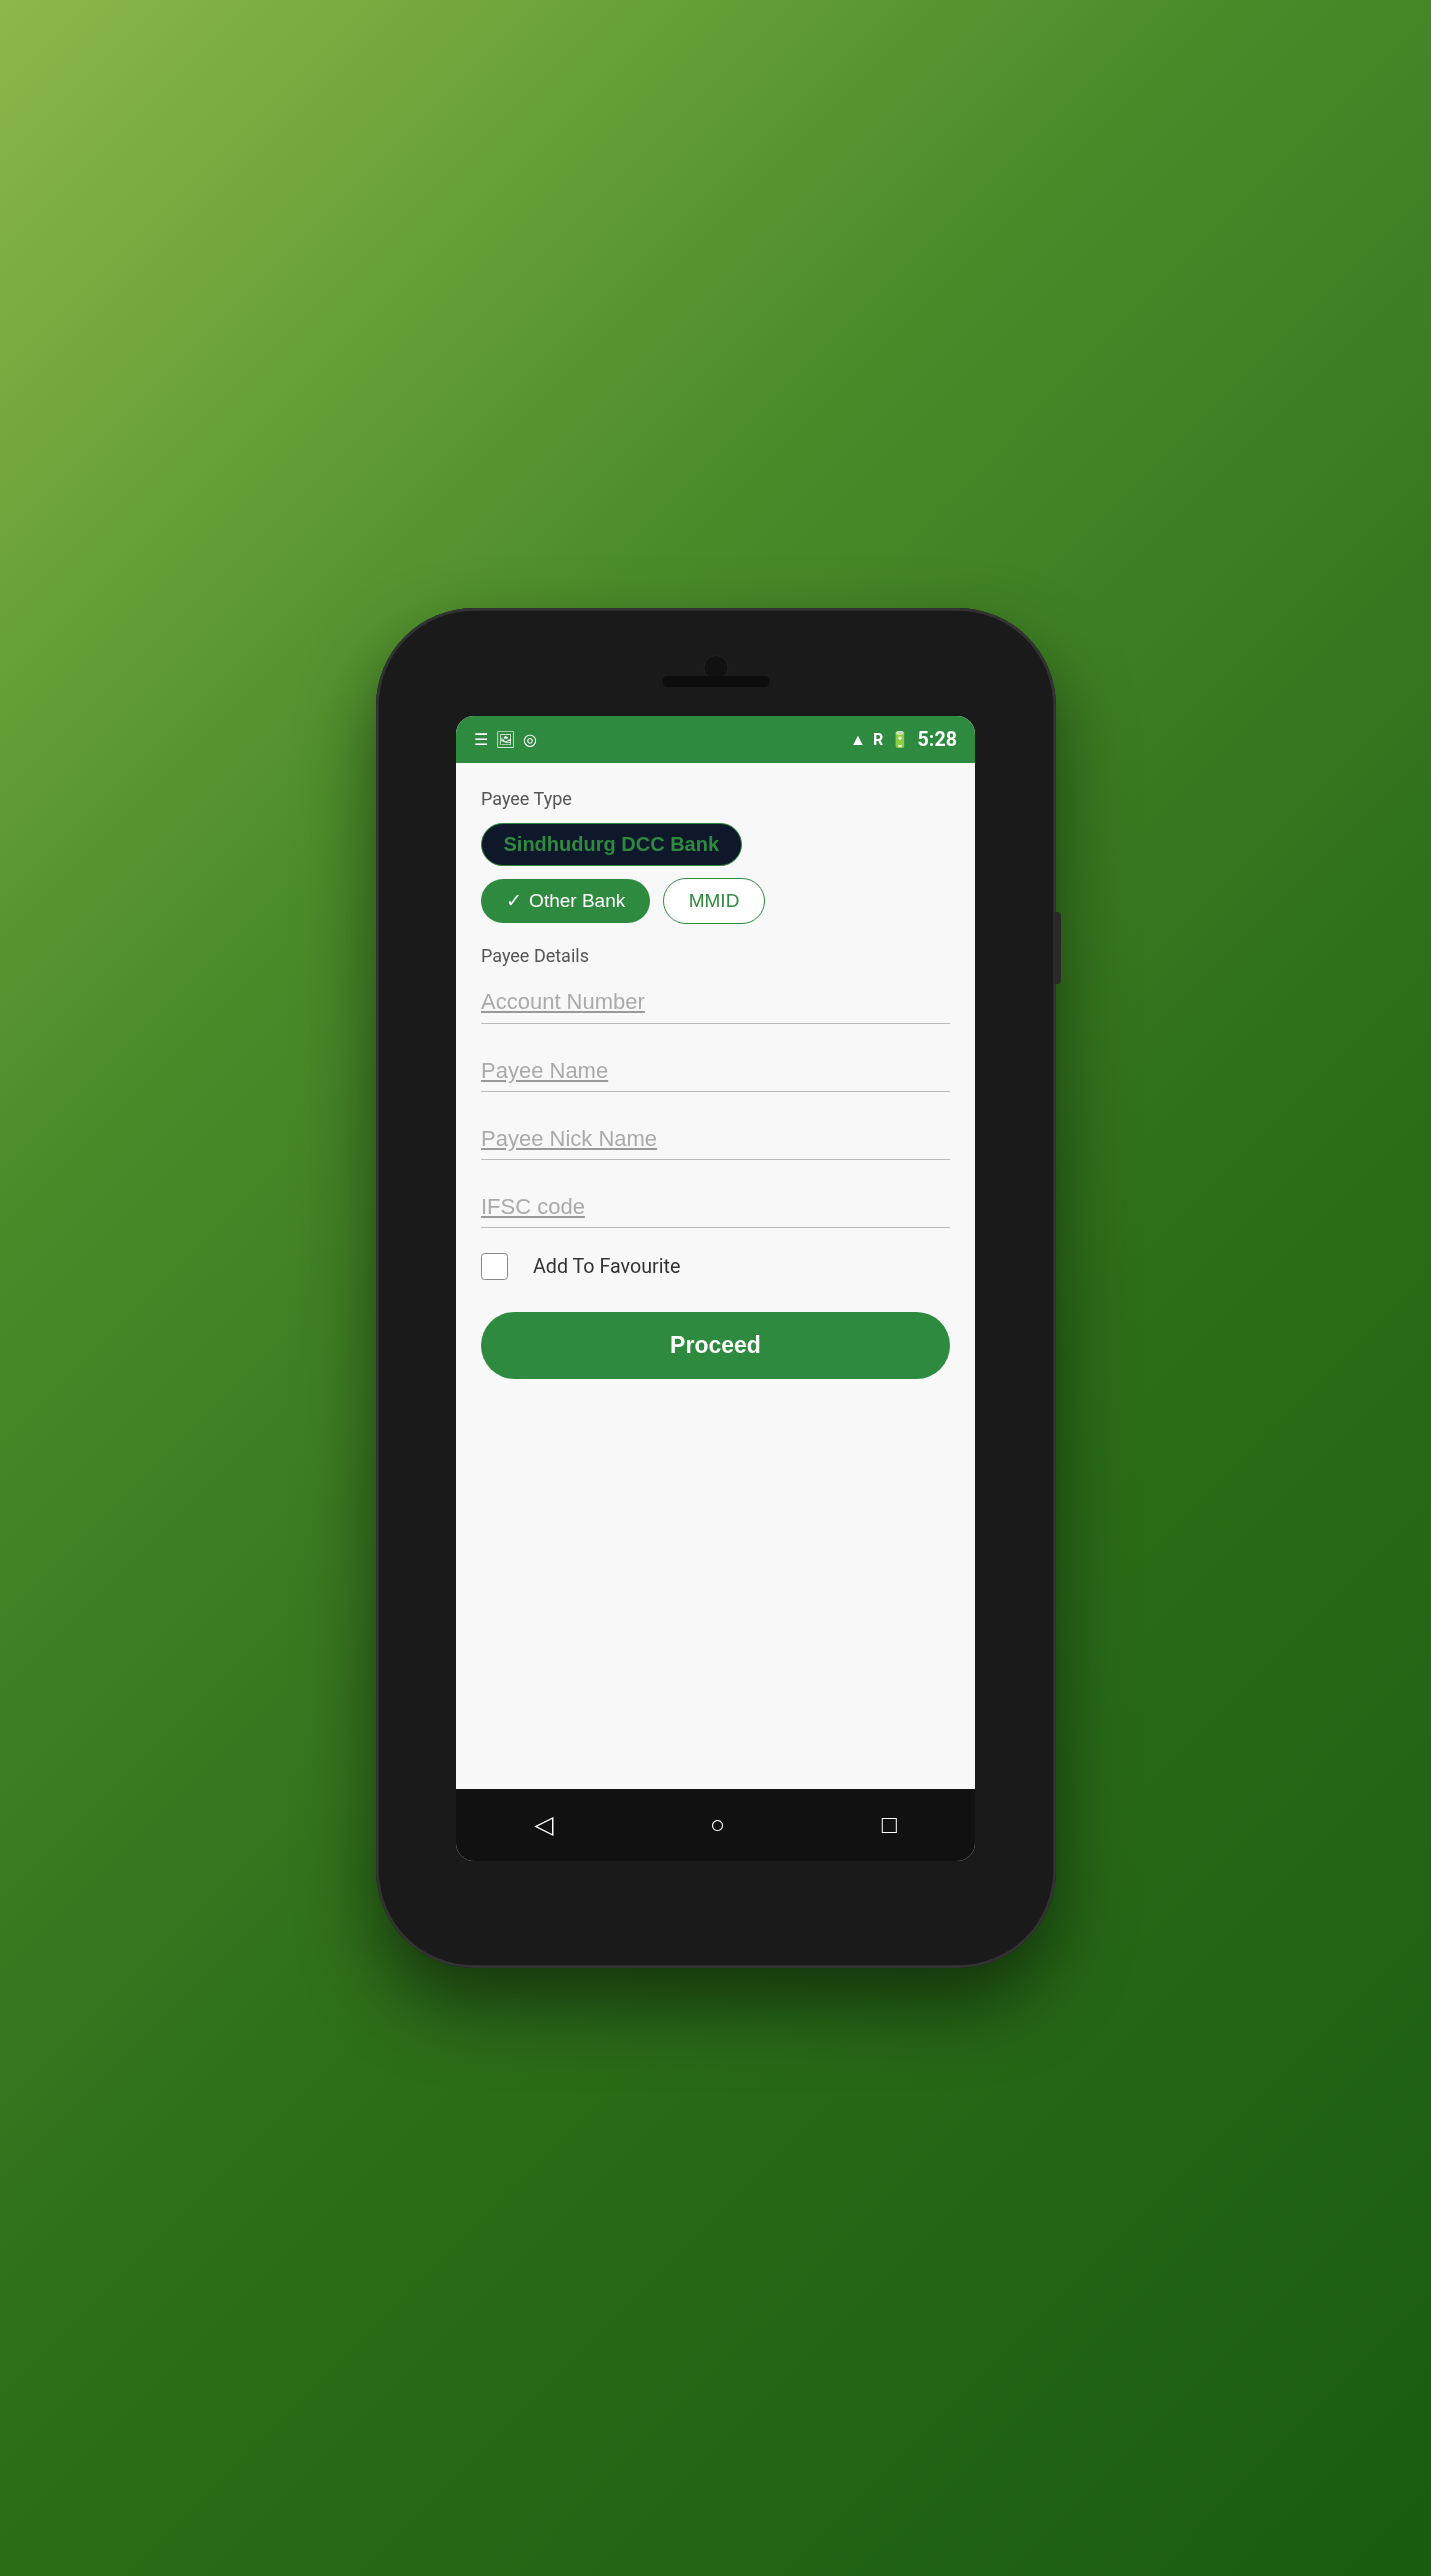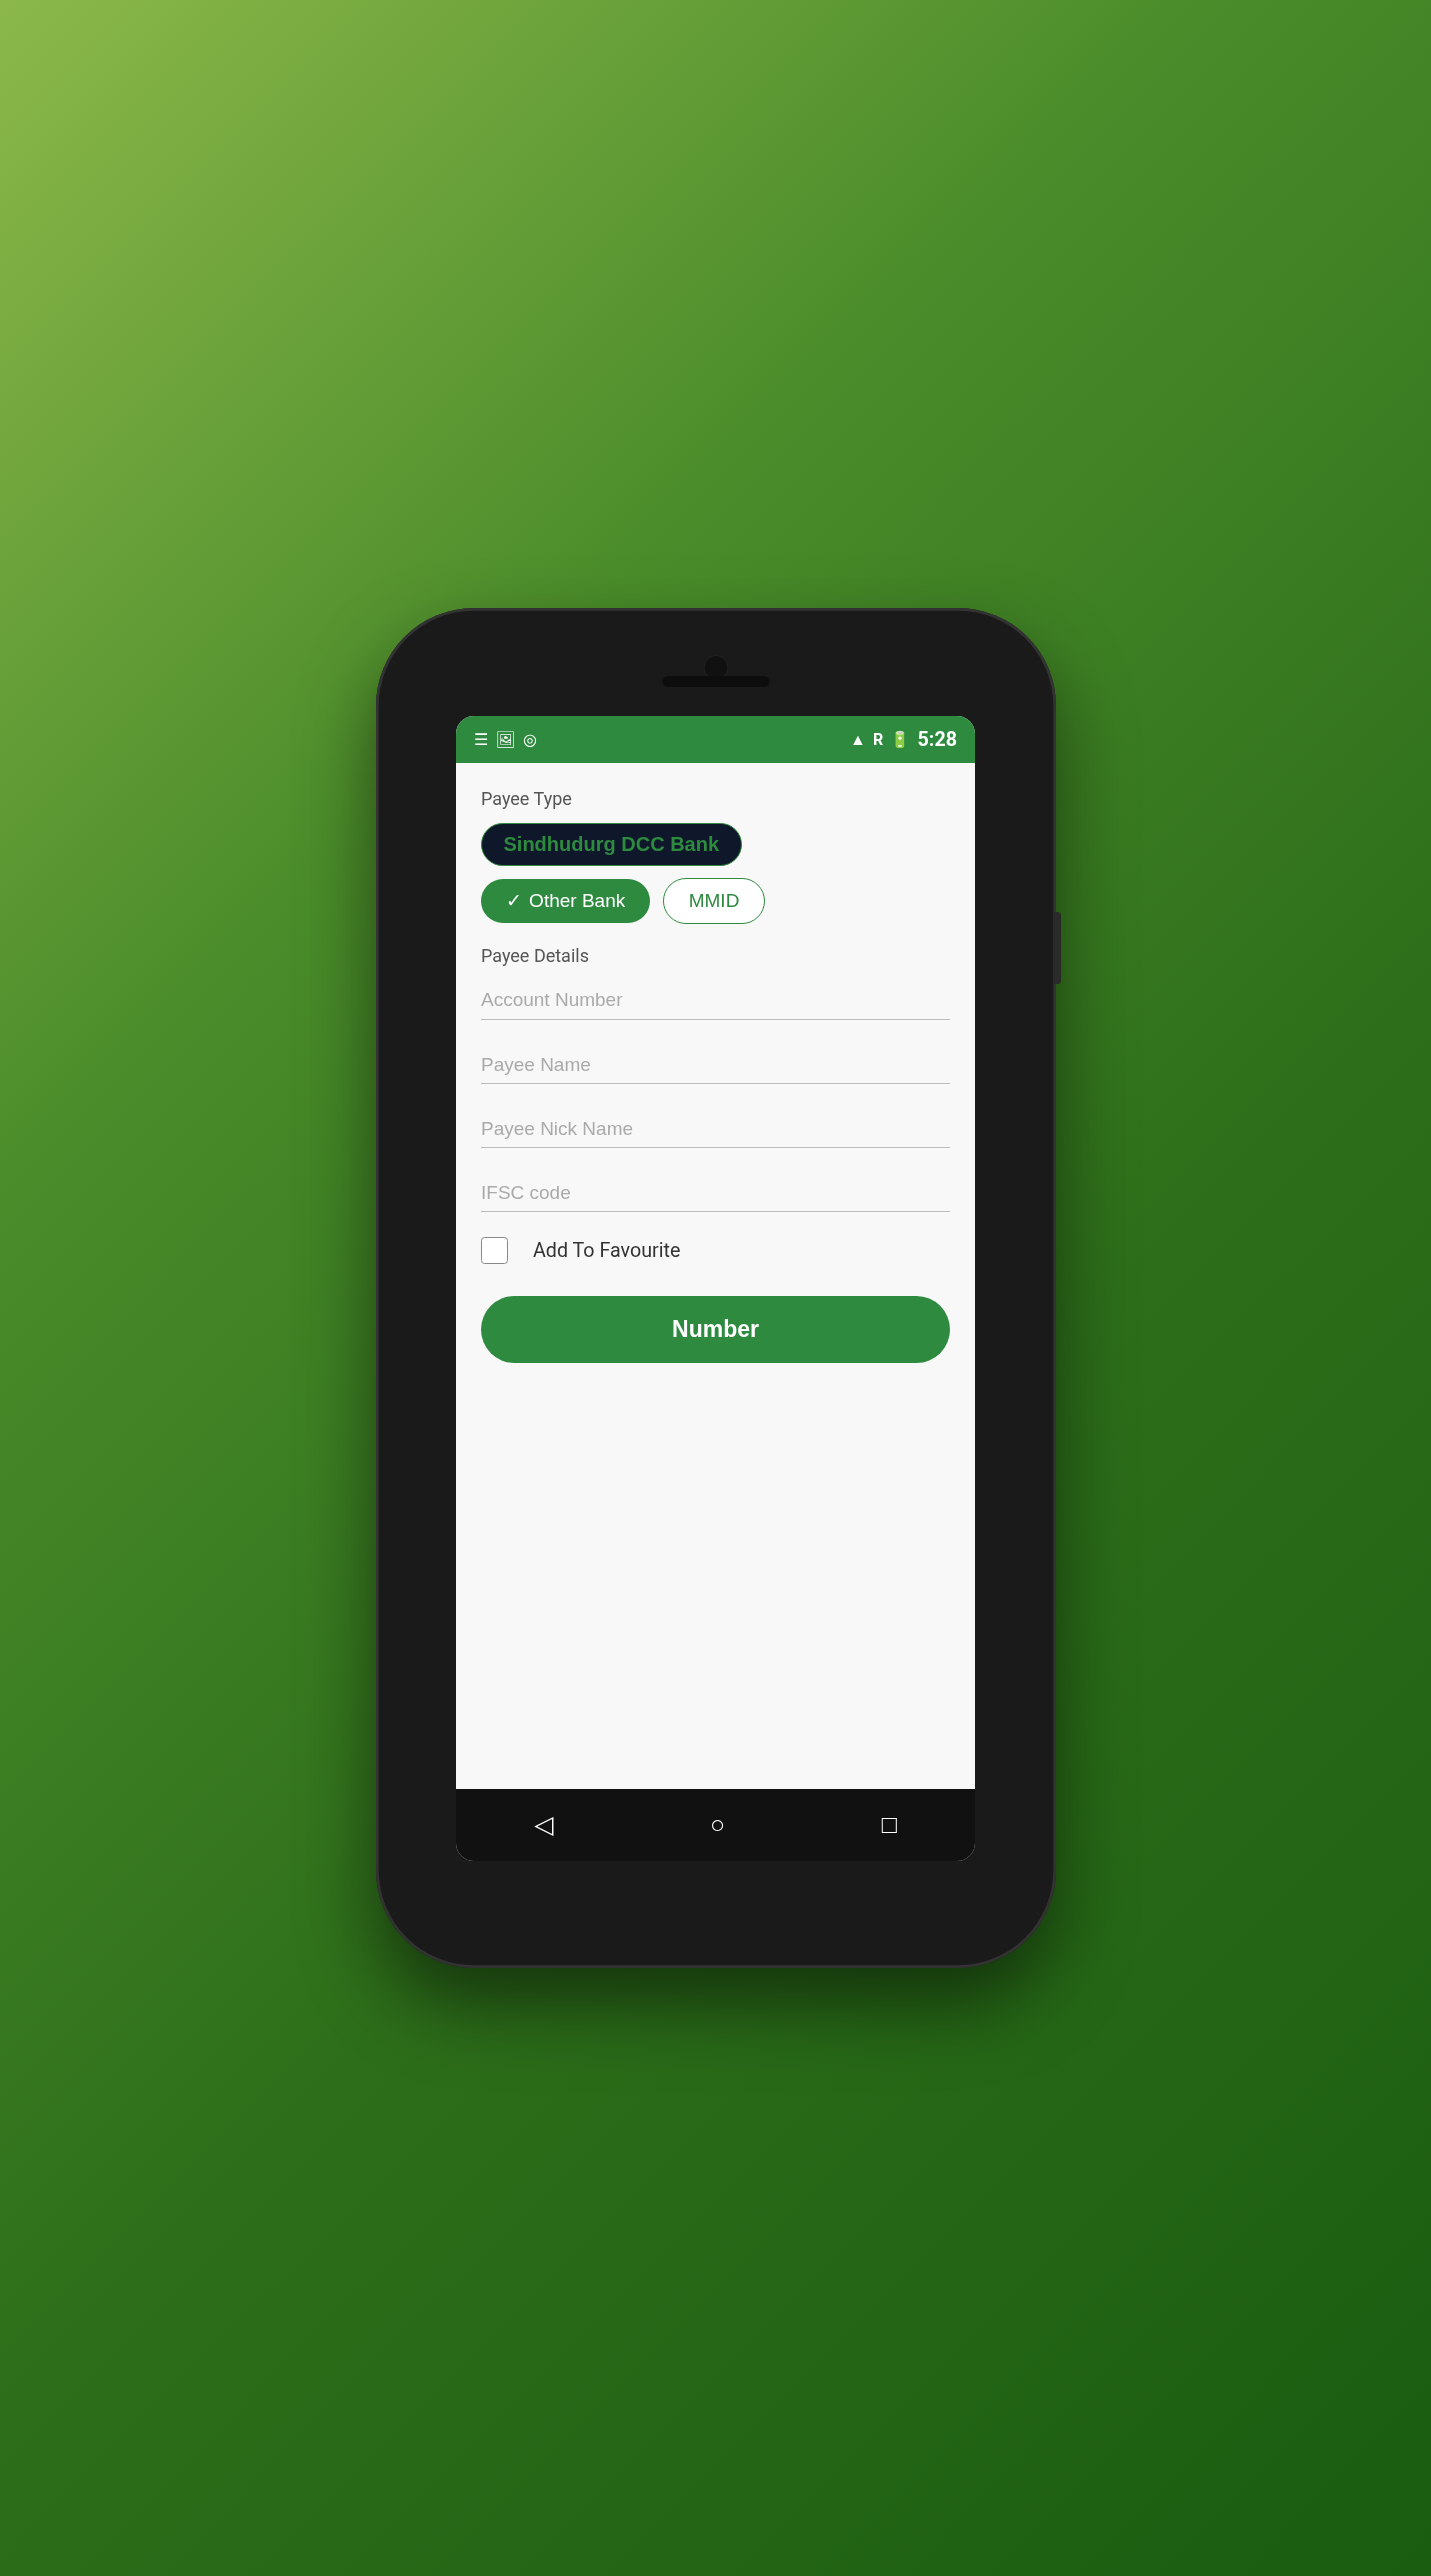--- a/index.html
+++ b/index.html
@@ -238,24 +238,25 @@
 
     .field-group {
       margin-bottom: 25px;
     }
 
     .field-input {
       width: 100%;
       border: none;
       border-bottom: 1.3px solid #bbb;
       background: transparent;
-      font-size: 19px;
+      font-size: 22px;
       color: #999;
       padding: 9px 0 7.2px 0;
       outline: none;
+      text-decoration: underline;
     }
 
     .field-input::placeholder {
       color: #aaa;
     }
 
     
     .checkbox-row {
       display: flex;
       align-items: center;
@@ -368,21 +369,21 @@
 
         <div class="field-group">
           <input class="field-input" type="text" placeholder="IFSC code" style="">
         </div>
 
         <div class="checkbox-row">
           <div class="checkbox-box"></div>
           <span class="checkbox-label">Add To Favourite</span>
         </div>
 
-        <button class="proceed-btn">Number</button>
+        <button class="proceed-btn">Proceed</button>
       </div>
 
     </div>
 
     <div class="bottom-nav">
       <span class="nav-icon">◁</span>
       <span class="nav-icon">○</span>
       <span class="nav-icon">□</span>
     </div>
 

